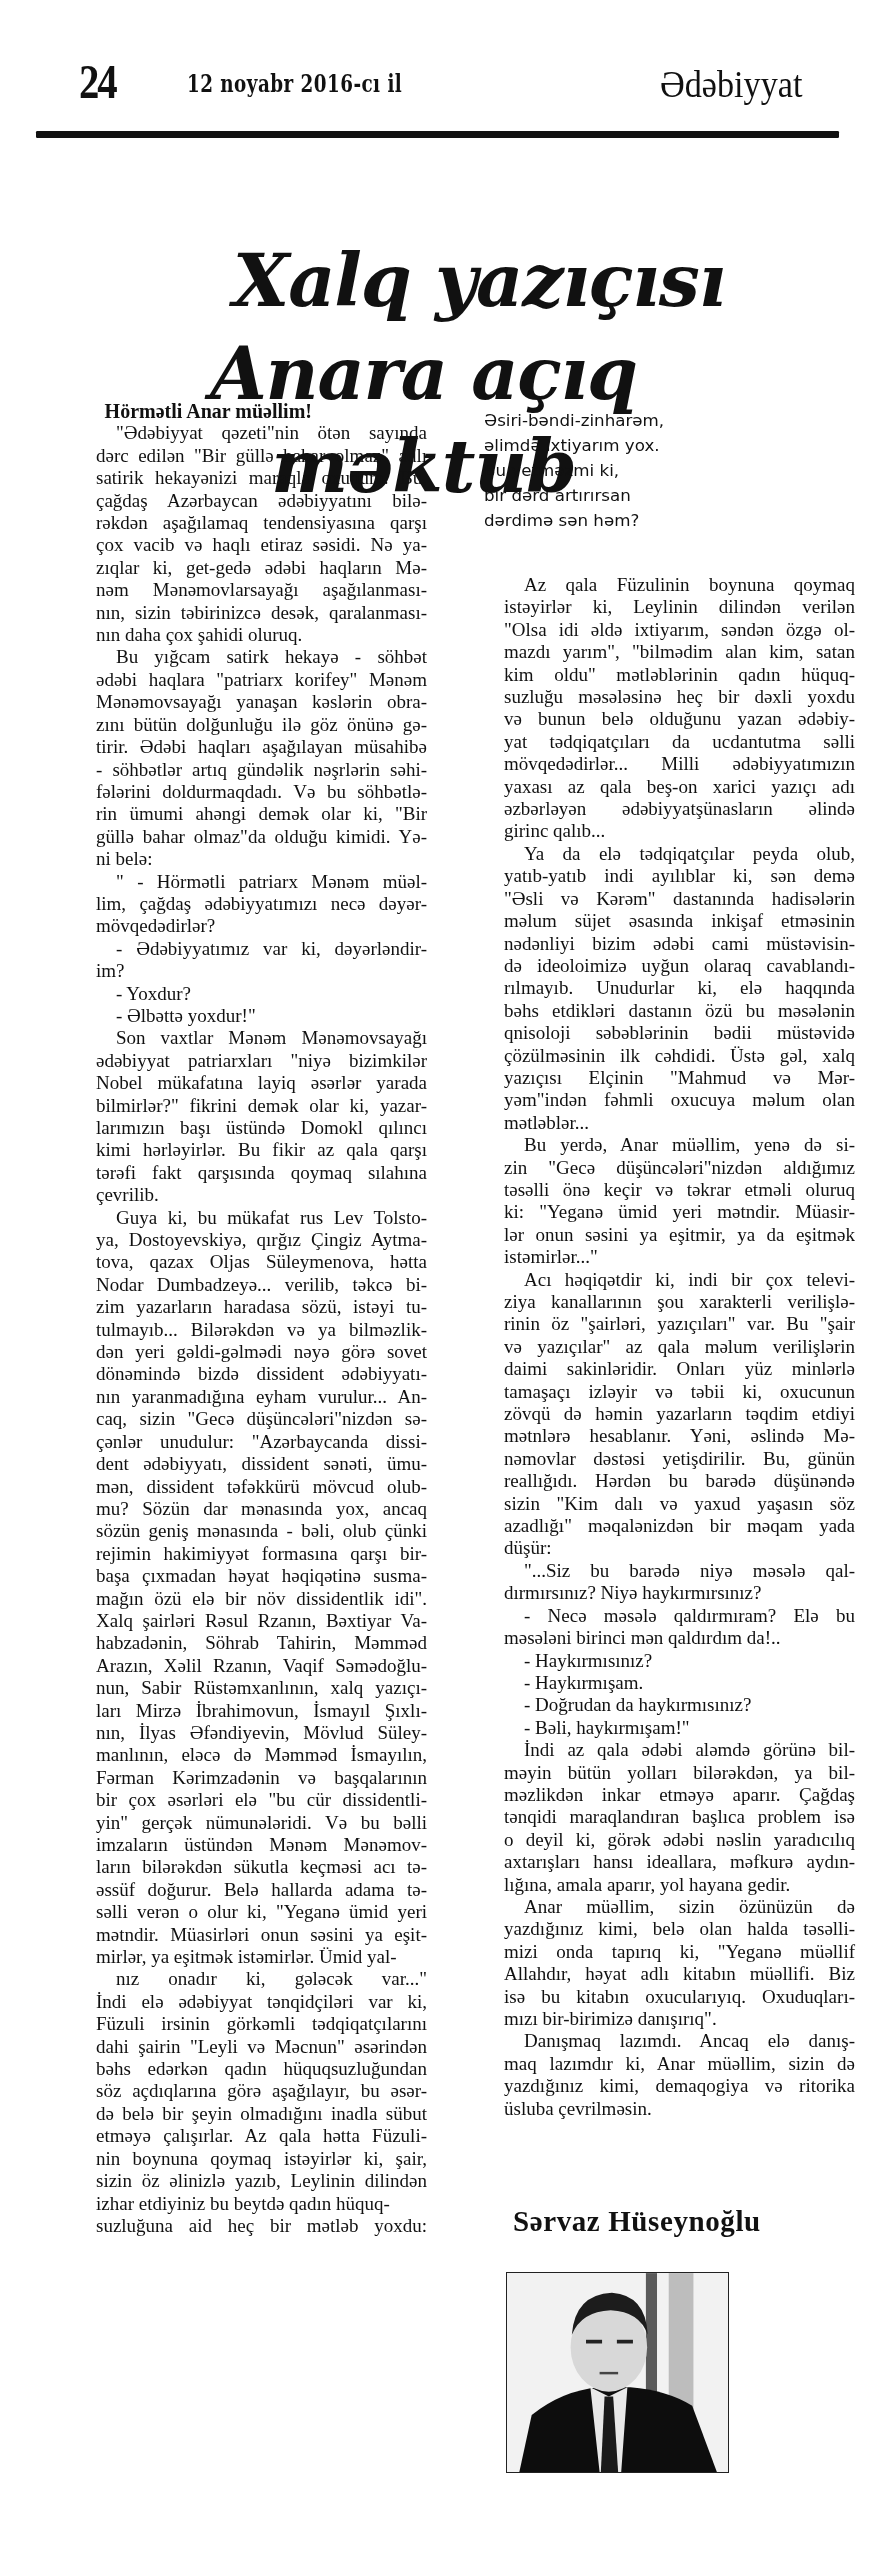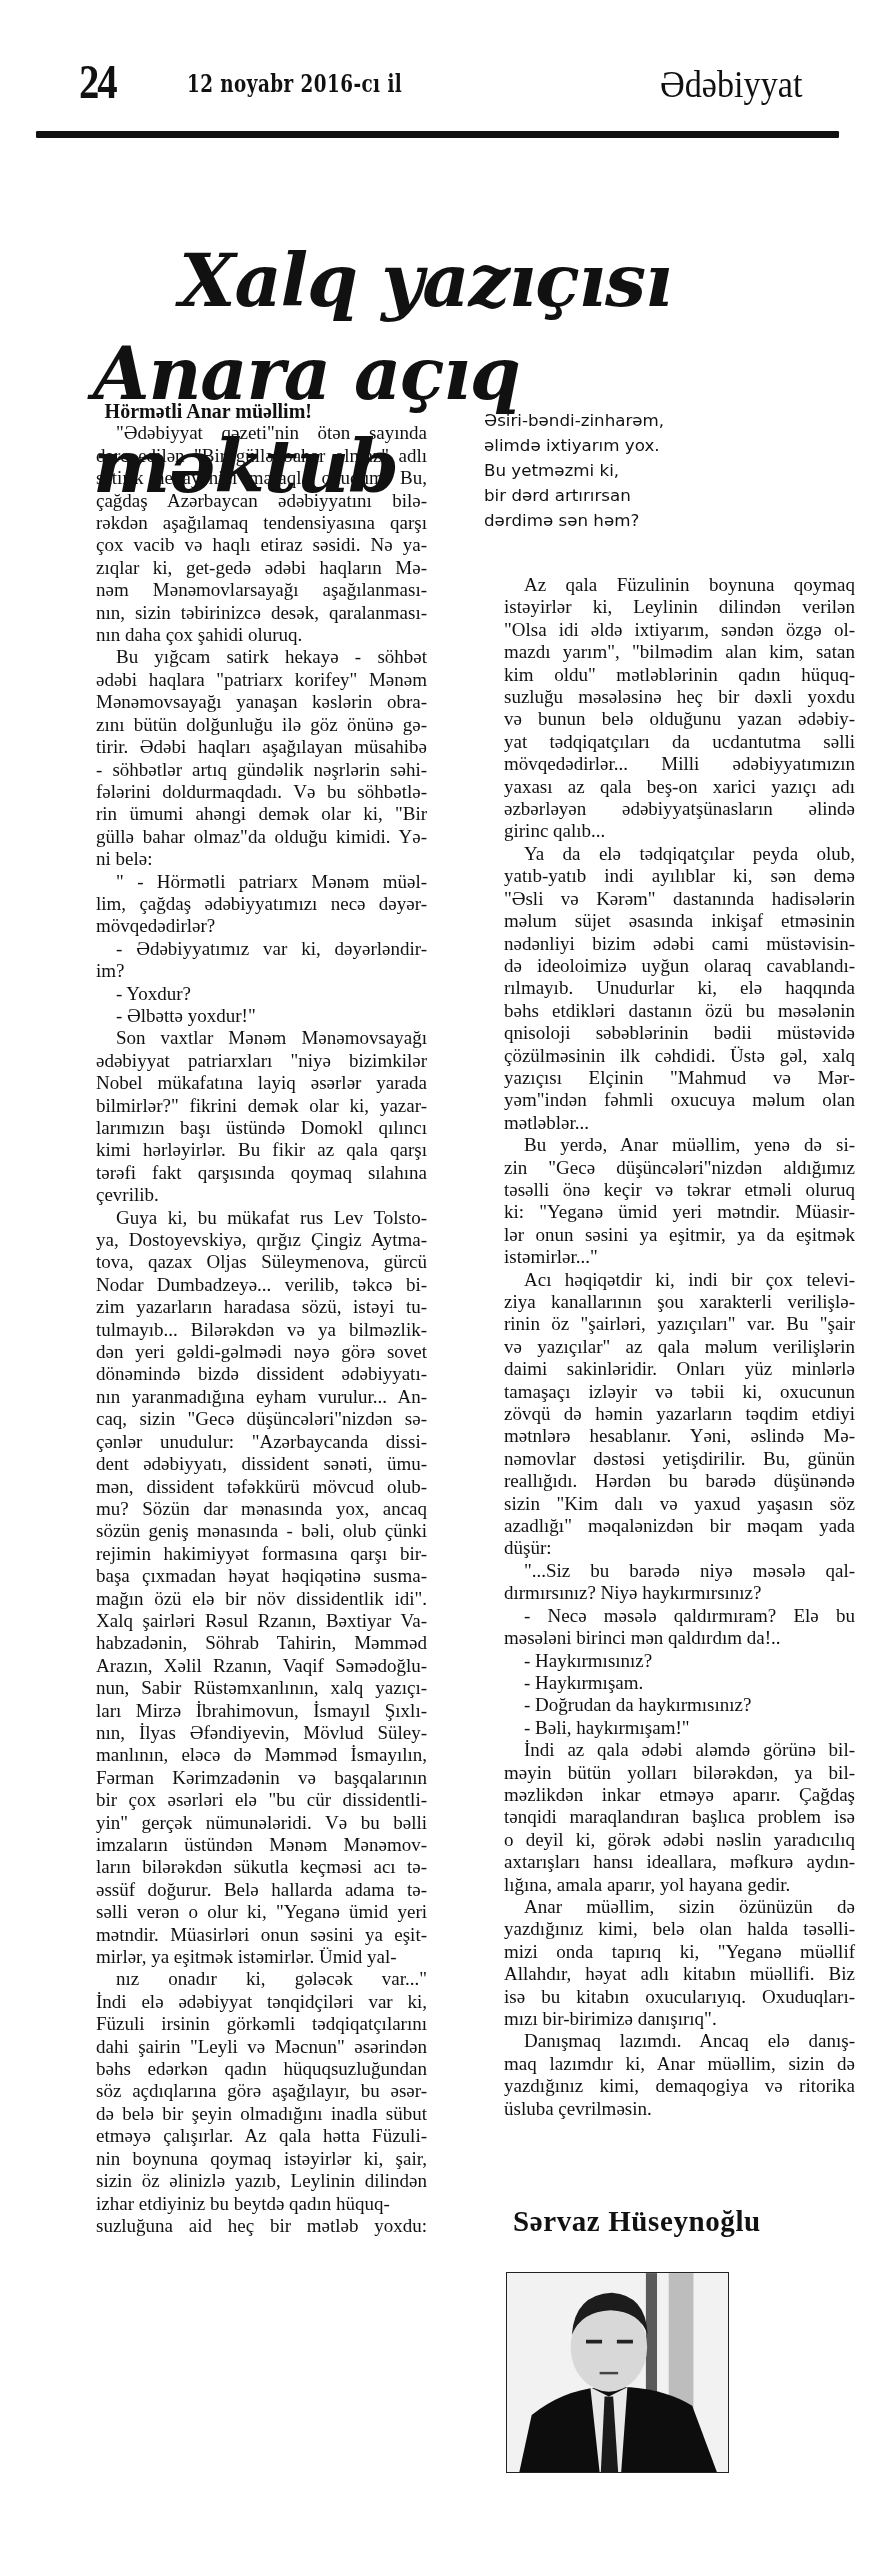--- a/index.html
+++ b/index.html
@@ -2,21 +2,21 @@
 <html style="font-size:10px"><head>
 <meta charset="utf-8">
 <style>
   html, body { margin: 0; padding: 0; background: #ffffff; }
   body { width: 873px; height: 2576px; position: relative; overflow: hidden; color: #111; }
   .header { position: absolute; left: 79px; top: 57px; width: 723px; height: 56px; }
   .page-num { position: absolute; left: 0; top: 0; font-family: "Liberation Serif", serif; font-weight: 900; font-size: 48px; line-height: 49px; letter-spacing: -2.5px; transform: scaleX(0.85); transform-origin: left; }
   .date { position: absolute; left: 108px; top: 13.6px; font-family: "DejaVu Serif", serif; font-weight: bold; font-size: 23.5px; line-height: 27px; transform: scaleX(0.78); transform-origin: left; letter-spacing: 0.6px; }
   .section { position: absolute; left: 581px; top: 5px; font-family: "Liberation Serif", serif; font-size: 38px; line-height: 44px; transform: scaleX(0.9); transform-origin: left; }
   .rule { position: absolute; left: 36px; top: 131px; width: 803px; height: 7.4px; background: #111; border-radius: 1.2px; }
-  .title { position: absolute; left: 93px; top: 185px; width: 686px; font-family: "DejaVu Serif", serif; font-style: italic; font-weight: bold; font-size: 73px; line-height: 93px; letter-spacing: -1.2px; }
+  .title { position: absolute; left: 93px; top: 185px; width: 686px; font-family: "DejaVu Serif", serif; font-style: italic; font-weight: bold; font-size: 73px; line-height: 93px; text-align: center; letter-spacing: -1.2px; }
   .title .l1 { display: block; padding-left: 86px; }
   .title .l2 { display: block; padding-right: 25px; }
   .col { position: absolute; font-family: "Liberation Serif", serif; font-size: 19px; line-height: 22.4px; }
   .col-left { left: 96px; top: 400px; width: 331px; }
   .col-right { left: 504px; top: 574px; width: 351px; }
   .line { display: block; white-space: nowrap; text-align: justify; text-align-last: justify; }
   .line.last { text-align-last: left; }
   .line.ind { text-indent: 20px; }
   .greeting { font-weight: bold; font-size: 20px; text-indent: 8.6px; }
   .poem { position: absolute; left: 484px; top: 408px; font-family: "DejaVu Sans", sans-serif; font-size: 16.7px; line-height: 25px; }
@@ -80,21 +80,21 @@
       <span class="line ind">Son vaxtlar Mənəm Mənəmovsayağı</span>
       <span class="line">ədəbiyyat patriarxları "niyə bizimkilər</span>
       <span class="line">Nobel mükafatına layiq əsərlər yarada</span>
       <span class="line">bilmirlər?" fikrini demək olar ki, yazar-</span>
       <span class="line">larımızın başı üstündə Domokl qılıncı</span>
       <span class="line">kimi hərləyirlər. Bu fikir az qala qarşı</span>
       <span class="line">tərəfi fakt qarşısında qoymaq sılahına</span>
       <span class="line last">çevrilib.</span>
       <span class="line ind">Guya ki, bu mükafat rus Lev Tolsto-</span>
       <span class="line">ya, Dostoyevskiyə, qırğız Çingiz Aytma-</span>
-      <span class="line">tova, qazax Oljas Süleymenova, gürcü</span>
+      <span class="line">tova, qazax Oljas Süleymenova, hətta</span>
       <span class="line">Nodar Dumbadzeyə... verilib, təkcə bi-</span>
       <span class="line">zim yazarların haradasa sözü, istəyi tu-</span>
       <span class="line">tulmayıb... Bilərəkdən və ya bilməzlik-</span>
       <span class="line">dən yeri gəldi-gəlmədi nəyə görə sovet</span>
       <span class="line">dönəmində bizdə dissident ədəbiyyatı-</span>
       <span class="line">nın yaranmadığına eyham vurulur... An-</span>
       <span class="line">caq, sizin "Gecə düşüncələri"nizdən sə-</span>
       <span class="line">çənlər unudulur: "Azərbaycanda dissi-</span>
       <span class="line">dent ədəbiyyatı, dissident sənəti, ümu-</span>
       <span class="line">mən, dissident təfəkkürü mövcud olub-</span>

